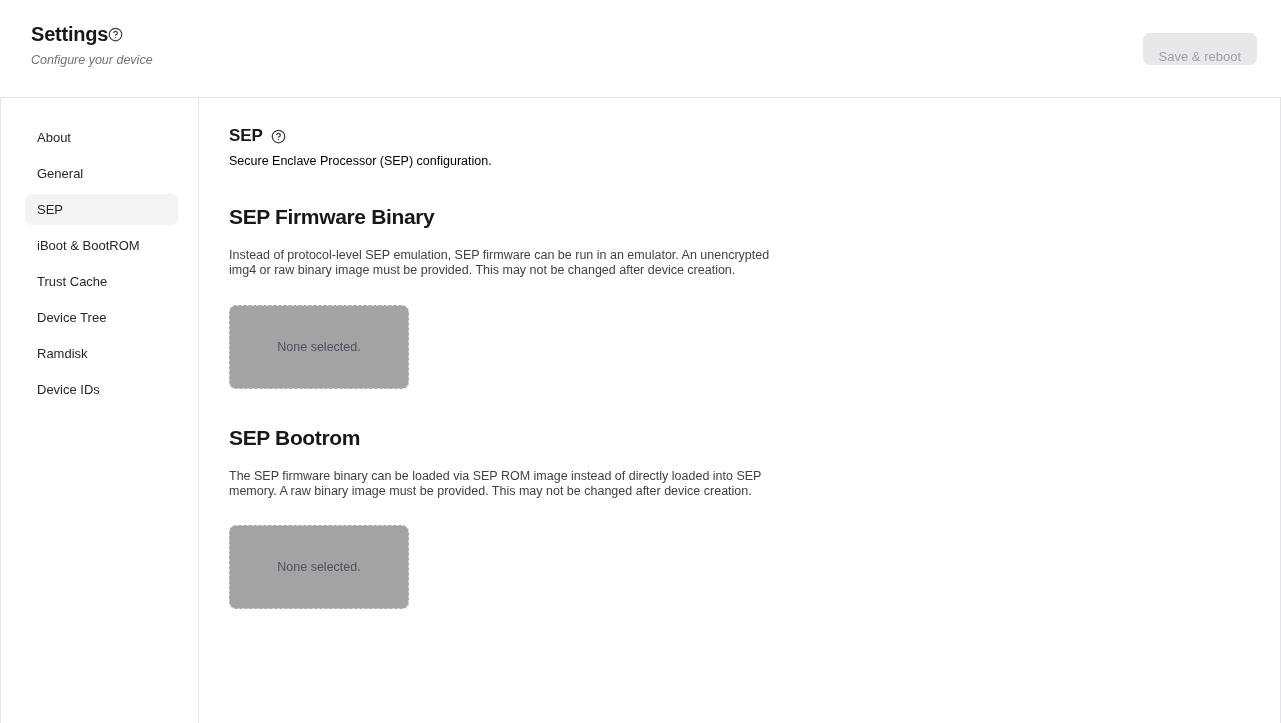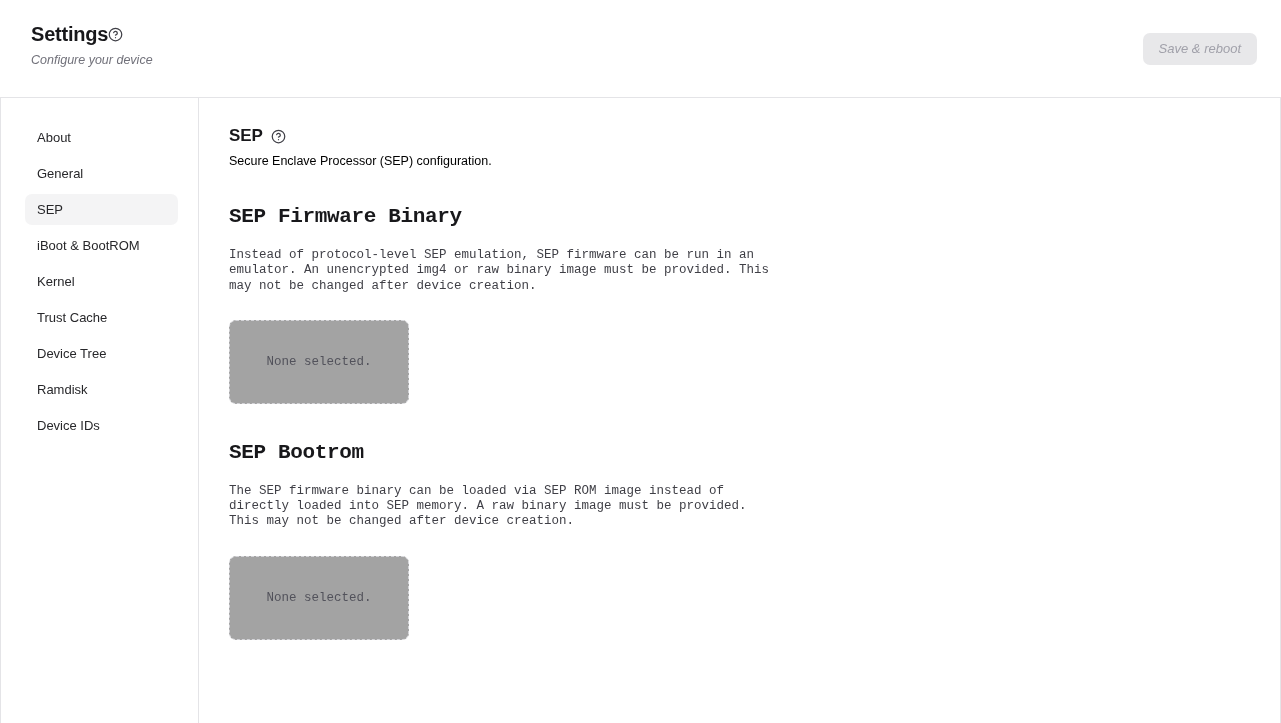--- a/index.html
+++ b/index.html
@@ -59,31 +59,30 @@
     color: #71717a;
     line-height: 1.3;
     font-style: italic;
   }
 
   .save-button {
     position: absolute;
     top: 33px;
     right: 24px;
     height: 32px;
-    padding: 0 16px;
+    padding: 8px 16px;
     background: #e8e8ea;
     color: #a1a1aa;
     border: none;
     border-radius: 7px;
     font-family: "Liberation Sans", sans-serif;
     font-size: 13px;
     font-weight: 500;
     line-height: 32px;
     cursor: default;
-    font-style: italic;
   }
 
   
   .body {
     display: flex;
     height: 625px;
     border-left: 1px solid #e4e4e7;
     border-right: 1px solid #e4e4e7;
   }
 
@@ -134,21 +133,21 @@
     color: #18181b;
     letter-spacing: -0.1px;
   }
 
   .page-sub {
     margin-top: 8px;
     font-size: 12.5px;
     color: #000000;
   }
 
-  .section { margin-top: 36px; font-family: Liberation Mono, monospace; }
+  .section { margin-top: 36px; }
 
   .section-title {
     font-size: 21px;
     font-weight: 700;
     color: #18181b;
     letter-spacing: -0.35px;
     line-height: 1.2;
   }
 
   .section-desc {
@@ -197,21 +196,20 @@
     <button class="save-button" disabled="">Save &amp; reboot</button>
   </div>
 
   <div class="body">
 
     <nav class="sidebar">
       <div class="nav-item">About</div>
       <div class="nav-item">General</div>
       <div class="nav-item active">SEP</div>
       <div class="nav-item">iBoot &amp; BootROM</div>
-      <div class="nav-item">Kernel</div>
       <div class="nav-item">Trust Cache</div>
       <div class="nav-item">Device Tree</div>
       <div class="nav-item">Ramdisk</div>
       <div class="nav-item">Device IDs</div>
     </nav>
 
     <main class="main">
 
       <div class="page-title-row">
         <span class="page-title">SEP</span>

